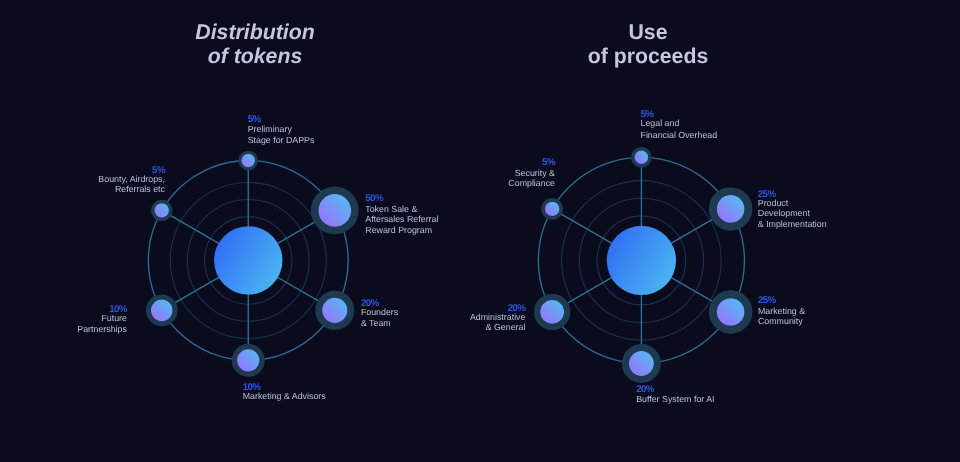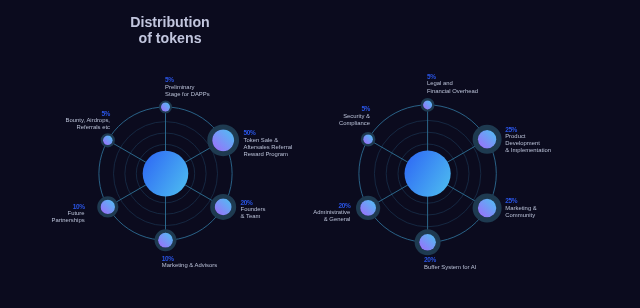--- a/index.html
+++ b/index.html
@@ -15,22 +15,24 @@
   }
   svg.diagram{position:absolute;left:0;top:0;}
   .lbl{position:absolute;}
   .pct{font-size:6.5px;font-weight:bold;color:#2a55e6;line-height:7.6px;letter-spacing:-0.4px;}
   .desc{font-size:5.9px;color:#b9c0d6;line-height:7.1px;white-space:pre-line;}
 </style>
 </head>
 <body>
 
 <div class="stage">
-  <div class="title" id="title0" style="left: 65px; top: 13.6px; width: 210px;">Distribution
+  <div class="title" id="title0" style="left: 65px; top: 13.6px; width: 210px; font-style: italic;">Distribution
 of tokens</div>
+  <div class="title" id="title1" style="left: 327px; top: 13.6px; width: 210px;">Use
+of proceeds</div>
   <svg class="diagram" id="diagram" width="640" height="308">
       <defs>
         <linearGradient id="cg0" x1="0" y1="0.2" x2="1" y2="0.8">
           <stop offset="0" stop-color="#2f6bf5"></stop>
           <stop offset="1" stop-color="#4cb9f0"></stop>
         </linearGradient>
         <linearGradient id="ng0_0" x1="0" y1="1" x2="1" y2="0">
           <stop offset="0" stop-color="#9f6bfb"></stop>
           <stop offset="1" stop-color="#4cc2f2"></stop>
         </linearGradient>

